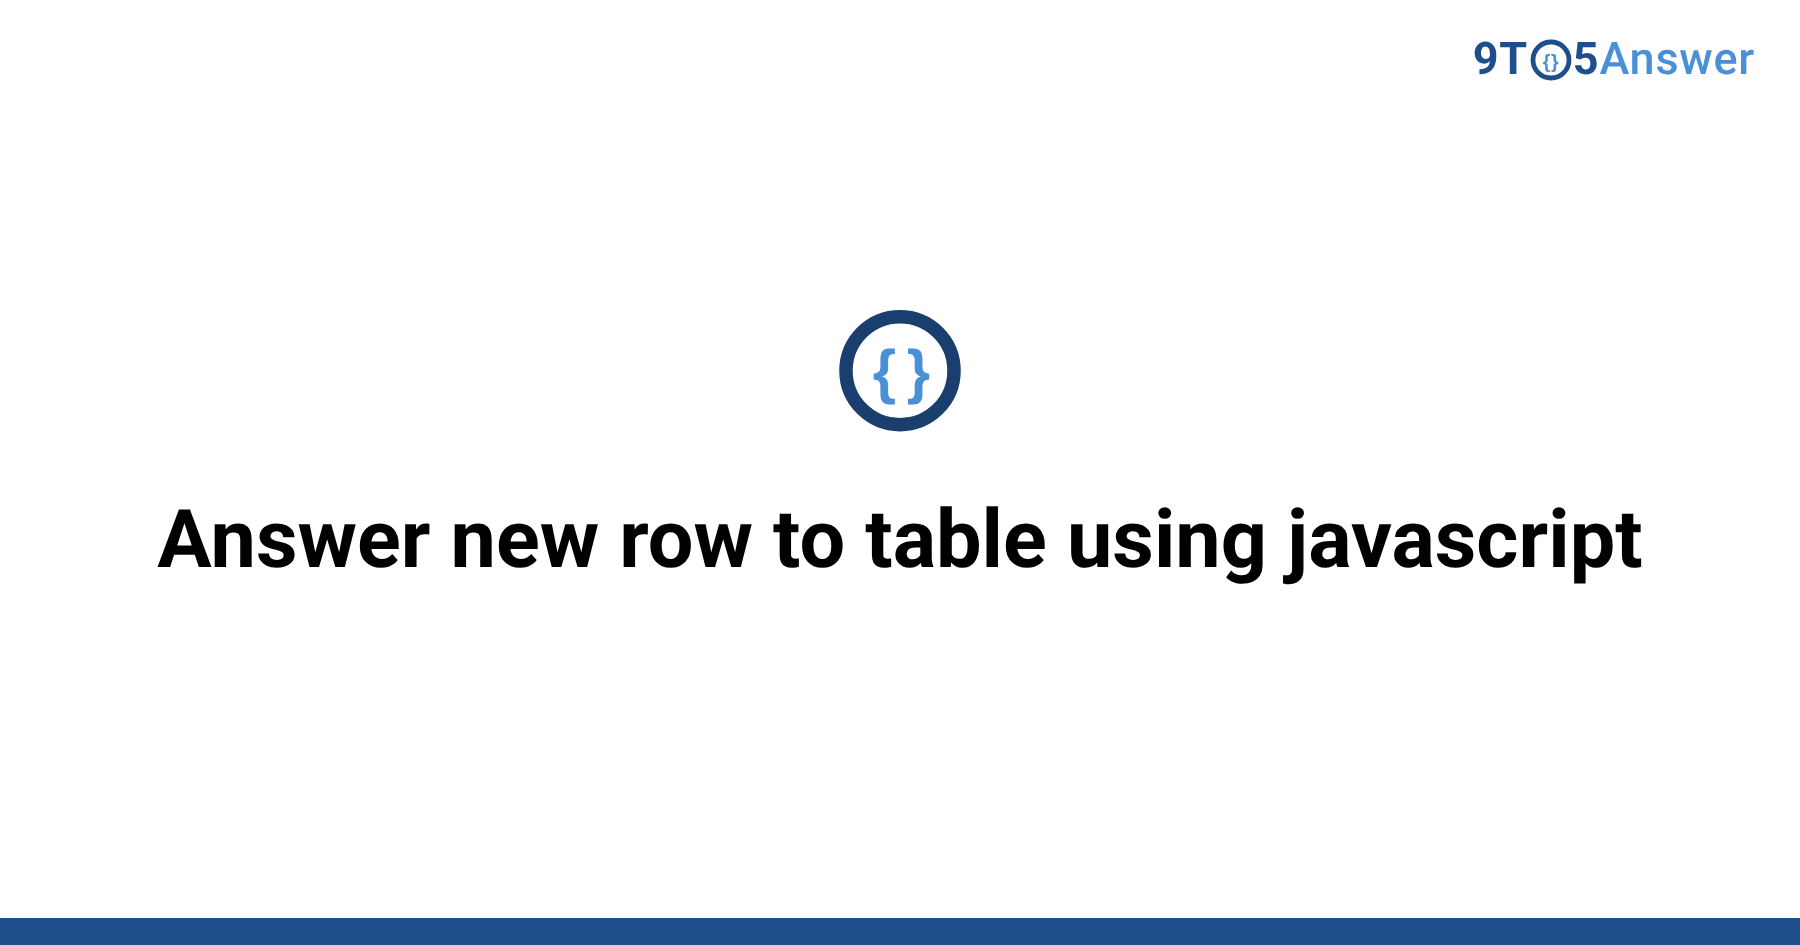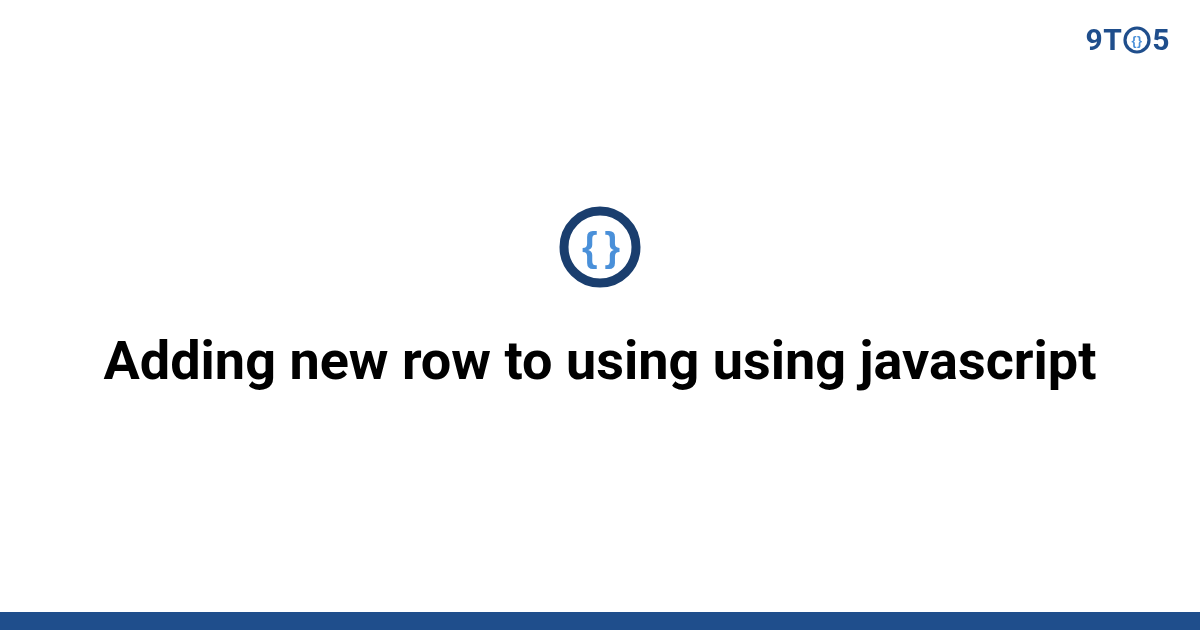--- a/index.html
+++ b/index.html
@@ -68,25 +68,26 @@
 <div class="logo">
   <span class="nine">9</span>
   <span class="t-letter">T</span>
   <span class="o-icon">
     <svg width="28" height="28" viewBox="0 0 28 28">
       <circle cx="14" cy="14" r="12" fill="none" stroke="#1f4e8c" stroke-width="3.2"></circle>
       <text x="14" y="19" text-anchor="middle" font-size="13" font-weight="700" fill="#4a90d9" font-family="Arial">{}</text>
     </svg>
   </span>
   <span class="five">5</span>
+  <span class="answer">Answer</span>
 </div>
 
 <div class="center-content">
   <div class="topic-icon">
     <svg width="84" height="84" viewBox="0 0 84 84">
       <circle cx="42" cy="42" r="36" fill="none" stroke="#1a3e6e" stroke-width="9"></circle>
       <text x="42" y="56" text-anchor="middle" font-size="40" font-weight="700" fill="#4a90d9" font-family="Arial, sans-serif" letter-spacing="-2">{ }</text>
     </svg>
   </div>
-  <h1 class="title">Adding new row to using using javascript</h1>
+  <h1 class="title">Answer new row to table using javascript</h1>
 </div>
 
 <div class="bottom-bar"></div>
 
 </body></html>

